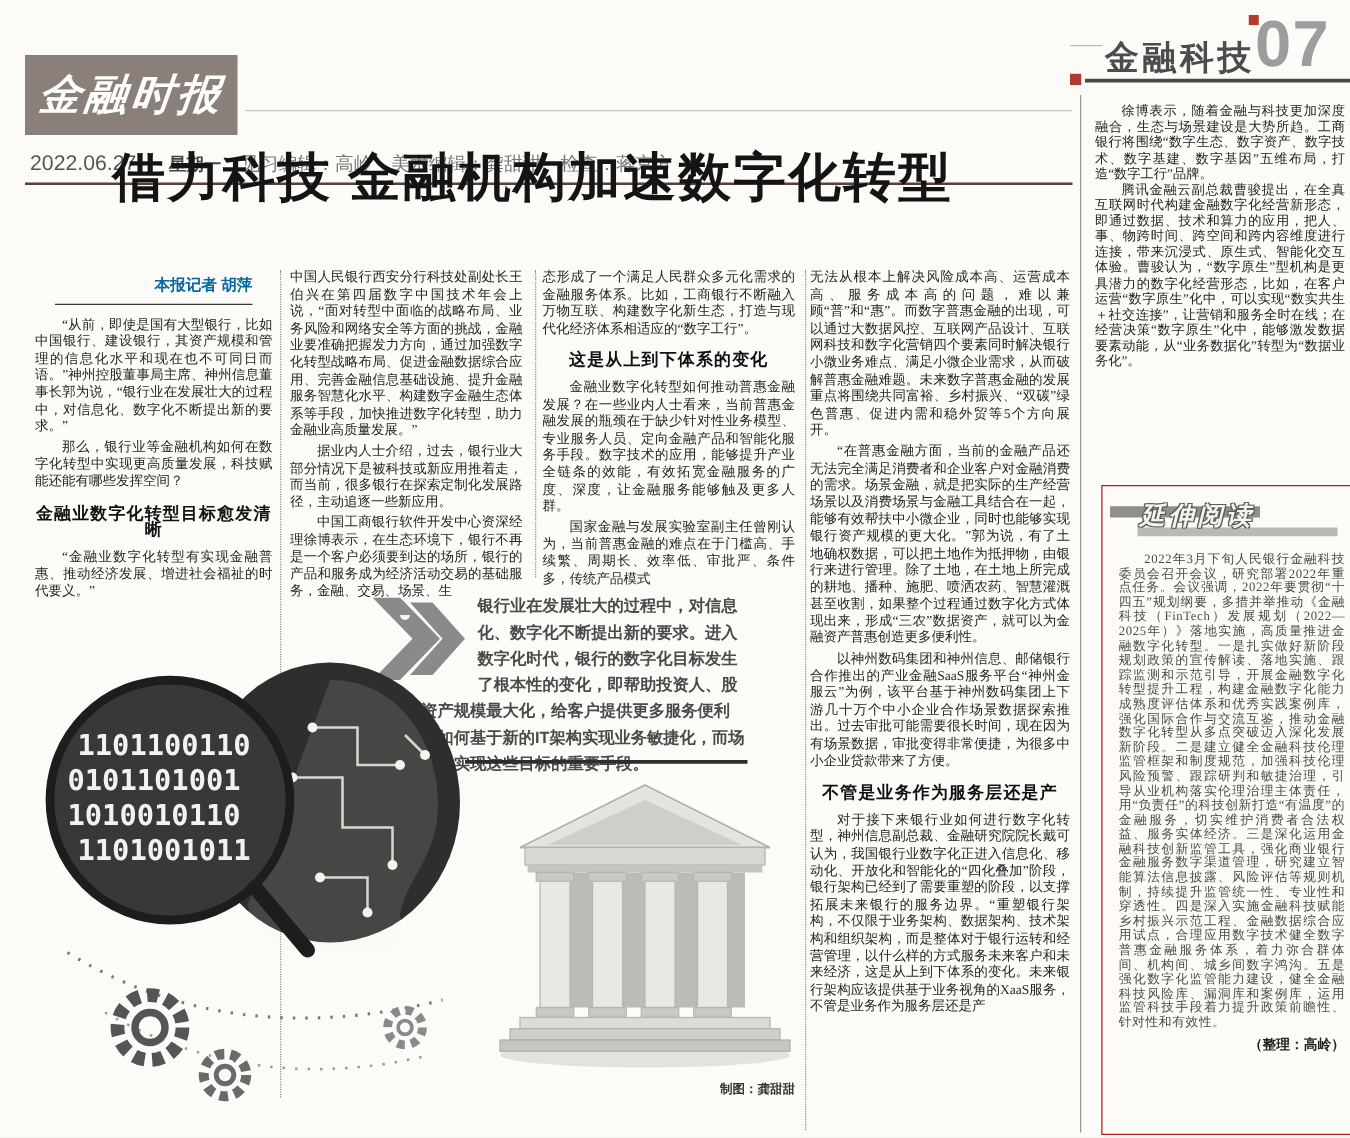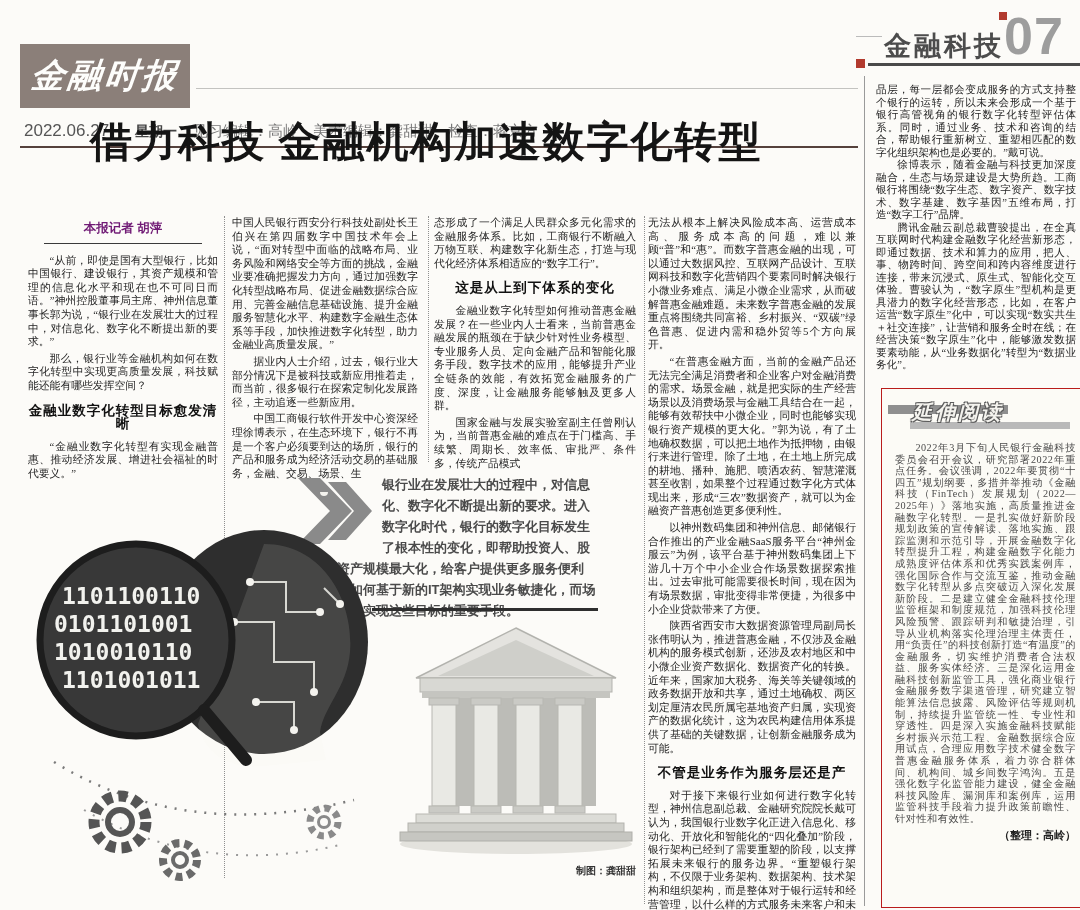--- a/index.html
+++ b/index.html
@@ -28,22 +28,22 @@
   .headline{position:absolute;left:90px;top:114px;width:720px;font-size:42px;font-weight:bold;
             letter-spacing:2px;color:#141414;white-space:nowrap;}
   
   .col{position:absolute;top:216px;font-size:10.8px;line-height:13.6px;text-align:justify;color:#242424;}
   .col p{margin:0 0 3px 0;text-indent:2em;}
   .col p.cont{text-indent:0;}
   #col1{left:28px;width:190px;}
   #col2{left:232px;width:186px;}
   #col3{left:434px;width:202px;}
   #col4{left:648px;width:208px;}
-  .byline{text-align:center;font-weight:bold;font-size:12.5px;padding:4px 0 7px 0;margin:2px 16px 10px 16px;
-          border-bottom:1.5px solid #3a3a3a;text-indent:0;font-family:"Liberation Sans",sans-serif;color:#701a75;}
+  .byline{text-align:right;font-weight:bold;font-size:12.5px;padding:4px 0 7px 0;margin:2px 16px 10px 16px;
+          border-bottom:1.5px solid #3a3a3a;text-indent:0;font-family:"Liberation Sans",sans-serif;color:#0369a1;}
   .subhead{font-family:"Liberation Sans",sans-serif;font-weight:bold;font-size:13.5px;text-align:center;
            text-indent:0;margin:11px 0 9px 0;color:#111;letter-spacing:1px;}
   .vdot{position:absolute;width:0;border-left:1px dotted #8f8f8f;}
   #vdot1{left:224px;top:216px;height:662px;}
   #vdot2{left:428px;top:216px;height:246px;}
   #vdot3{left:644px;top:216px;height:688px;}
   .vsolid{position:absolute;left:864px;top:76px;width:1px;height:830px;background:#9a9a9a;}
   
   .pullquote{position:absolute;left:298px;top:474px;width:300px;}
   .pq-chev{float:left;margin:4px 10px 2px 0;}
@@ -121,21 +121,20 @@
     <p class="cont">态形成了一个满足人民群众多元化需求的金融服务体系。比如，工商银行不断融入万物互联、构建数字化新生态，打造与现代化经济体系相适应的“数字工行”。</p>
     <div class="subhead">这是从上到下体系的变化</div>
     <p>金融业数字化转型如何推动普惠金融发展？在一些业内人士看来，当前普惠金融发展的瓶颈在于缺少针对性业务模型、专业服务人员、定向金融产品和智能化服务手段。数字技术的应用，能够提升产业全链条的效能，有效拓宽金融服务的广度、深度，让金融服务能够触及更多人群。</p>
     <p>国家金融与发展实验室副主任曾刚认为，当前普惠金融的难点在于门槛高、手续繁、周期长、效率低、审批严、条件多，传统产品模式</p>
   </div>
 
   <div class="col" id="col4">
     <p class="cont">无法从根本上解决风险成本高、运营成本高、服务成本高的问题，难以兼顾“普”和“惠”。而数字普惠金融的出现，可以通过大数据风控、互联网产品设计、互联网科技和数字化营销四个要素同时解决银行小微业务难点、满足小微企业需求，从而破解普惠金融难题。未来数字普惠金融的发展重点将围绕共同富裕、乡村振兴、“双碳”绿色普惠、促进内需和稳外贸等5个方向展开。</p>
     <p>“在普惠金融方面，当前的金融产品还无法完全满足消费者和企业客户对金融消费的需求。场景金融，就是把实际的生产经营场景以及消费场景与金融工具结合在一起，能够有效帮扶中小微企业，同时也能够实现银行资产规模的更大化。”郭为说，有了土地确权数据，可以把土地作为抵押物，由银行来进行管理。除了土地，在土地上所完成的耕地、播种、施肥、喷洒农药、智慧灌溉甚至收割，如果整个过程通过数字化方式体现出来，形成“三农”数据资产，就可以为金融资产普惠创造更多便利性。</p>
     <p>以神州数码集团和神州信息、邮储银行合作推出的产业金融SaaS服务平台“神州金服云”为例，该平台基于神州数码集团上下游几十万个中小企业合作场景数据探索推出。过去审批可能需要很长时间，现在因为有场景数据，审批变得非常便捷，为很多中小企业贷款带来了方便。</p>
-    <p>陕西省西安市大数据资源管理局副局长张伟明认为，推进普惠金融，不仅涉及金融机构的服务模式创新，还涉及农村地区和中小微企业资产数据化、数据资产化的转换。近年来，国家加大税务、海关等关键领域的政务数据开放和共享，通过土地确权、两区划定厘清农民所属宅基地资产归属，实现资产的数据化统计，这为农民构建信用体系提供了基础的关键数据，让创新金融服务成为可能。</p>
     <div class="subhead">不管是业务作为服务层还是产</div>
     <p>对于接下来银行业如何进行数字化转型，神州信息副总裁、金融研究院院长戴可认为，我国银行业数字化正进入信息化、移动化、开放化和智能化的“四化叠加”阶段，银行架构已经到了需要重塑的阶段，以支撑拓展未来银行的服务边界。“重塑银行架构，不仅限于业务架构、数据架构、技术架构和组织架构，而是整体对于银行运转和经营管理，以什么样的方式服务未来客户和未来经济，这是从上到下体系的变化。未来银行架构应该提供基于业务视角的XaaS服务，不管是业务作为服务层还是产</p>
   </div>
 
   <div class="pullquote">
     <span class="pq-chev">
       <svg width="74" height="66" viewBox="0 0 74 66">
         <polygon points="0,0 22,0 54,33 22,66 0,66 32,33" fill="#8a8a8a"></polygon>
         <polygon points="30,4 48,4 74,33 48,62 30,62 56,33" fill="#8a8a8a"></polygon>
       </svg>
@@ -211,21 +210,20 @@
         <rect x="159" y="188" width="30" height="7" fill="#cacac5"></rect>
       </g>
       <rect x="20" y="196" width="200" height="9" fill="#dcdcd7" stroke="#b7b7b2" stroke-width="1"></rect>
       <rect x="12" y="205" width="216" height="9" fill="#d0d0cb" stroke="#b3b3ae" stroke-width="1"></rect>
       <rect x="4" y="214" width="232" height="9" fill="#c6c6c1" stroke="#afafaa" stroke-width="1"></rect>
     </svg>
     <div class="bld-caption">制图：龚甜甜</div>
   </div>
 
   <div id="rightcol">
-    <p class="cont">品层，每一层都会变成服务的方式支持整个银行的运转，所以未来会形成一个基于银行高管视角的银行数字化转型评估体系。同时，通过业务、技术和咨询的结合，帮助银行重新树立、重塑相匹配的数字化组织架构也是必要的。”戴可说。</p>
     <p>徐博表示，随着金融与科技更加深度融合，生态与场景建设是大势所趋。工商银行将围绕“数字生态、数字资产、数字技术、数字基建、数字基因”五维布局，打造“数字工行”品牌。</p>
     <p>腾讯金融云副总裁曹骏提出，在全真互联网时代构建金融数字化经营新形态，即通过数据、技术和算力的应用，把人、事、物跨时间、跨空间和跨内容维度进行连接，带来沉浸式、原生式、智能化交互体验。曹骏认为，“数字原生”型机构是更具潜力的数字化经营形态，比如，在客户运营“数字原生”化中，可以实现“数实共生＋社交连接”，让营销和服务全时在线；在经营决策“数字原生”化中，能够激发数据要素动能，从“业务数据化”转型为“数据业务化”。</p>
   </div>
 
   <div class="extbox">
     <div class="ext-head">
       <span>延伸阅读</span>
     </div>
     <div class="ext-body">2022年3月下旬人民银行金融科技委员会召开会议，研究部署2022年重点任务。会议强调，2022年要贯彻“十四五”规划纲要，多措并举推动《金融科技（FinTech）发展规划（2022—2025年）》落地实施，高质量推进金融数字化转型。一是扎实做好新阶段规划政策的宣传解读、落地实施、跟踪监测和示范引导，开展金融数字化转型提升工程，构建金融数字化能力成熟度评估体系和优秀实践案例库，强化国际合作与交流互鉴，推动金融数字化转型从多点突破迈入深化发展新阶段。二是建立健全金融科技伦理监管框架和制度规范，加强科技伦理风险预警、跟踪研判和敏捷治理，引导从业机构落实伦理治理主体责任，用“负责任”的科技创新打造“有温度”的金融服务，切实维护消费者合法权益、服务实体经济。三是深化运用金融科技创新监管工具，强化商业银行金融服务数字渠道管理，研究建立智能算法信息披露、风险评估等规则机制，持续提升监管统一性、专业性和穿透性。四是深入实施金融科技赋能乡村振兴示范工程、金融数据综合应用试点，合理应用数字技术健全数字普惠金融服务体系，着力弥合群体间、机构间、城乡间数字鸿沟。五是强化数字化监管能力建设，健全金融科技风险库、漏洞库和案例库，运用监管科技手段着力提升政策前瞻性、针对性和有效性。</div>
     <div class="ext-credit">（整理：高岭）</div>

